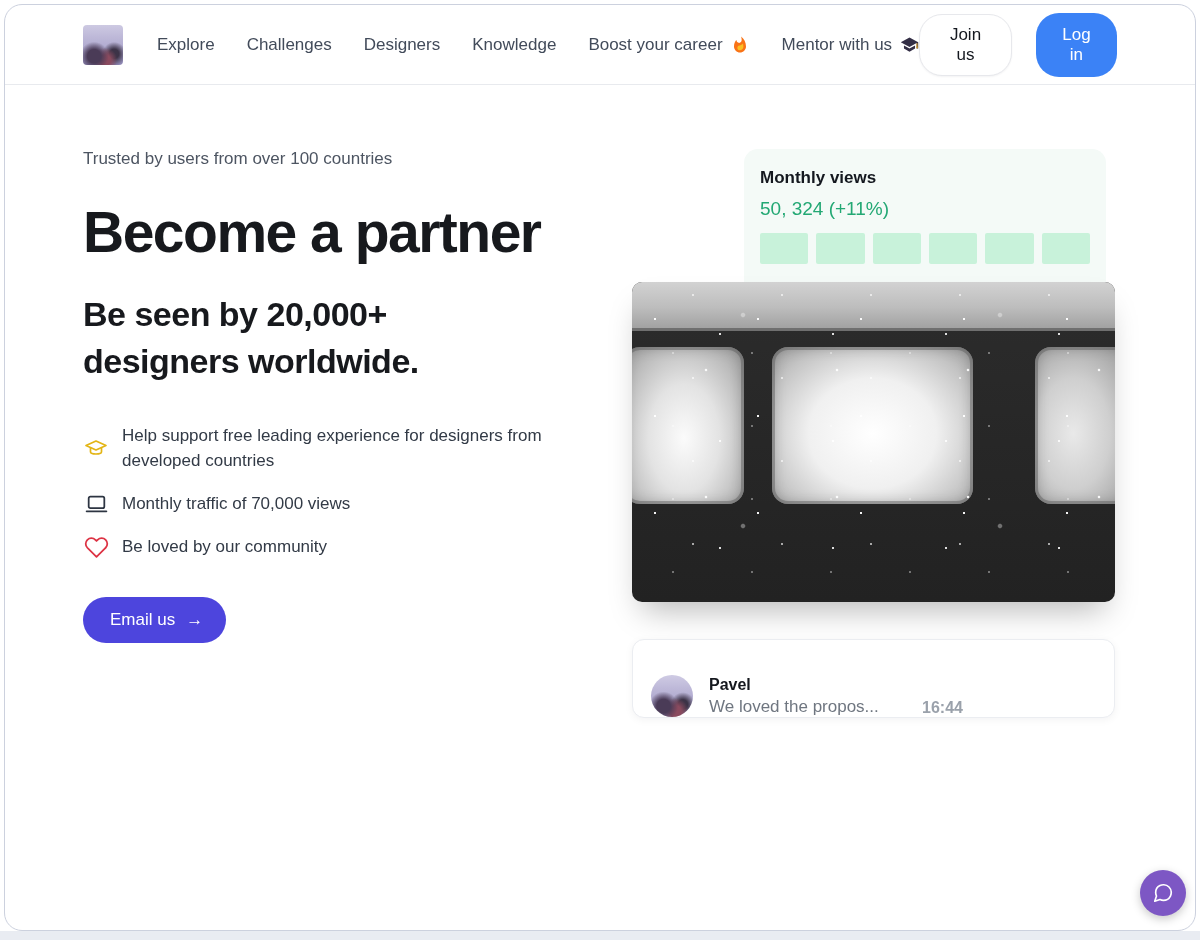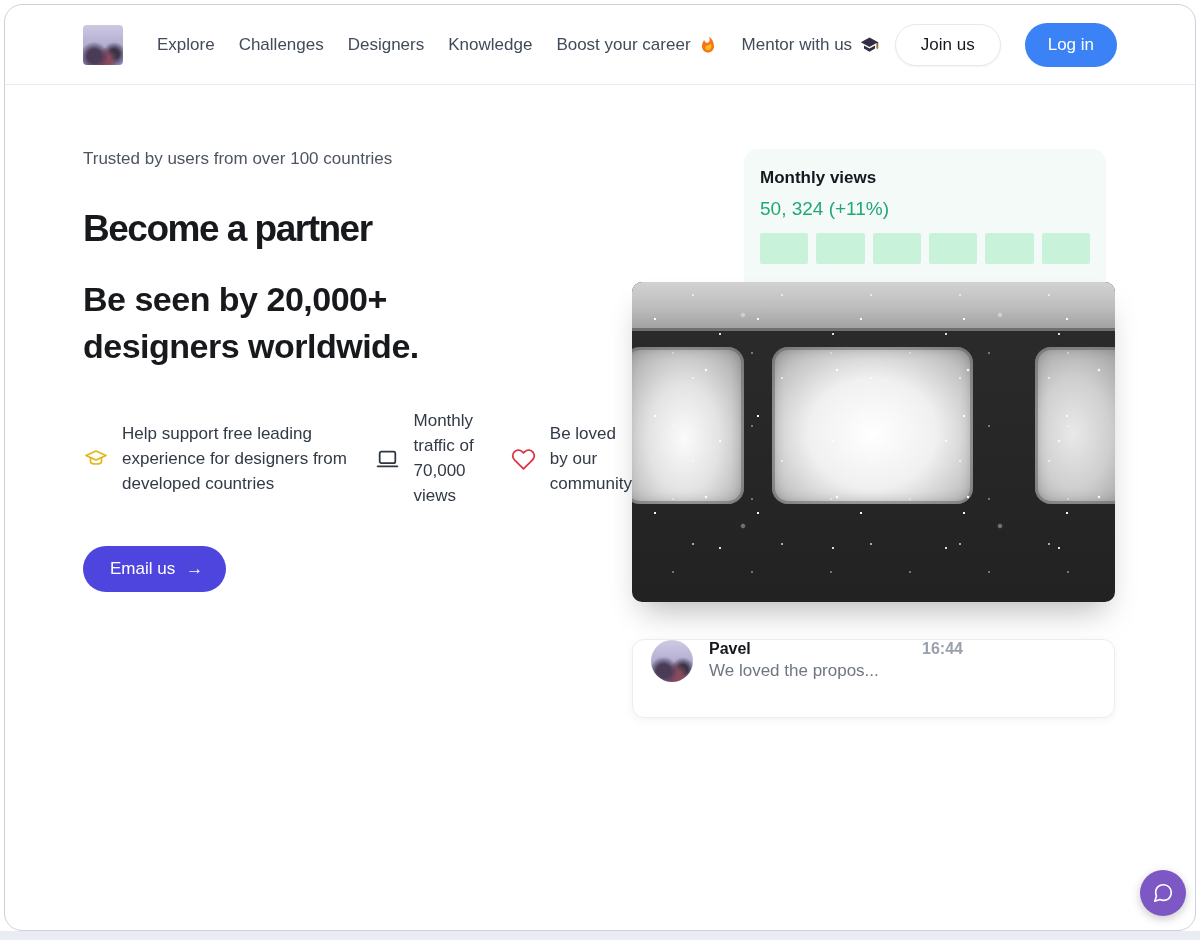--- a/index.html
+++ b/index.html
@@ -31,21 +31,21 @@
   }
   .logo {
     width:40px; height:40px; border-radius:4px; flex-shrink:0;
     background:
       radial-gradient(circle at 28% 78%, #4a3b57 0 16%, rgba(74,59,87,0) 34%),
       radial-gradient(circle at 55% 88%, #8a4a5e 0 13%, rgba(138,74,94,0) 30%),
       radial-gradient(circle at 78% 72%, #3c3347 0 11%, rgba(60,51,71,0) 28%),
       linear-gradient(180deg,#cdc9e2 0%,#b1abd0 55%,#8d86b3 100%);
     margin-right:34px;
   }
-  .nav-links { display:flex; align-items:flex-start; gap:24px; }
+  .nav-links { display:flex; align-items:flex-start; gap:32px; }
   .nav-link {
     font-size:17px; color:#424b5a; cursor:pointer; white-space:nowrap;
     display:inline-flex; align-items:center; gap:7px;
   }
   .nav-actions { margin-left:auto; display:flex; align-items:center; gap:24px; }
   .btn-join {
     font-size:17px; color:#14181f;
     background:#fff; border:1px solid #e7e8ec; border-radius:23px;
     padding:10px 25px; cursor:pointer;
     box-shadow:0 1px 2px rgba(16,24,40,.05);
@@ -54,29 +54,29 @@
     font-size:17px; color:#fff;
     background:#3b82f6; border:none; border-radius:23px;
     padding:12px 23px; cursor:pointer;
   }
 
   
   .hero { display:flex; justify-content:space-between; padding:62px 80px 0 78px; }
   .hero-left { width:565px; padding-top:2px; }
   .eyebrow { font-size:17px; color:#4d5562; }
   .hero-title {
-    margin-top:39px;
-    font-size:37px; font-weight:700; letter-spacing:-1.5px; color:#17191d;
+    margin-top:30px;
+    font-size:57px; font-weight:700; letter-spacing:-1.5px; color:#17191d;
   }
   .hero-subtitle {
     margin-top:26px; max-width:440px;
     font-size:34px; font-weight:700; letter-spacing:-0.5px;
     line-height:47px; color:#17191d;
   }
-  .bullets { margin-top:38px; display:flex; flex-direction:row; gap:17px; }
+  .bullets { margin-top:38px; display:flex; flex-direction:column; gap:17px; }
   .bullet { display:flex; align-items:center; gap:13px; max-width:505px; }
   .bullet-icon { width:26px; height:26px; flex-shrink:0; display:flex; align-items:center; justify-content:center; }
   .bullet-text { font-size:17px; line-height:25px; color:#323a46; }
   .btn-cta {
     margin-top:38px;
     display:inline-flex; align-items:center; gap:11px;
     background:#4d45dd; color:#fff;
     font-size:17px; font-family:inherit;
     border:none; border-radius:23px;
     padding:13px 23px 13px 27px;
@@ -129,21 +129,21 @@
       radial-gradient(2.4px 2.4px at 74px 88px, rgba(255,255,255,.9) 40%, transparent 70%),
       radial-gradient(4px 4px at 111px 33px, rgba(255,255,255,.35) 40%, transparent 70%);
     background-size:103px 97px, 89px 83px, 113px 107px, 79px 73px, 131px 127px, 257px 211px;
   }
 
   .chat-card {
     position:relative; z-index:2;
     margin-top:37px; width:483px; height:79px;
     background:#fff; border:1px solid #ebedf1; border-radius:12px;
     box-shadow:0 2px 8px rgba(16,24,40,.05);
-    display:flex; align-items:flex-start;
+    display:flex; align-items:flex-end;
     padding:0 18px;
   }
   .avatar {
     width:42px; height:42px; border-radius:50%; flex-shrink:0;
     background:
       radial-gradient(circle at 30% 74%, #4a3b57 0 16%, rgba(74,59,87,0) 34%),
       radial-gradient(circle at 58% 86%, #8a4a5e 0 13%, rgba(138,74,94,0) 30%),
       radial-gradient(circle at 76% 70%, #3c3347 0 11%, rgba(60,51,71,0) 28%),
       linear-gradient(180deg,#cfcbe4 0%,#b1abd0 55%,#8d86b3 100%);
     margin-right:16px;

